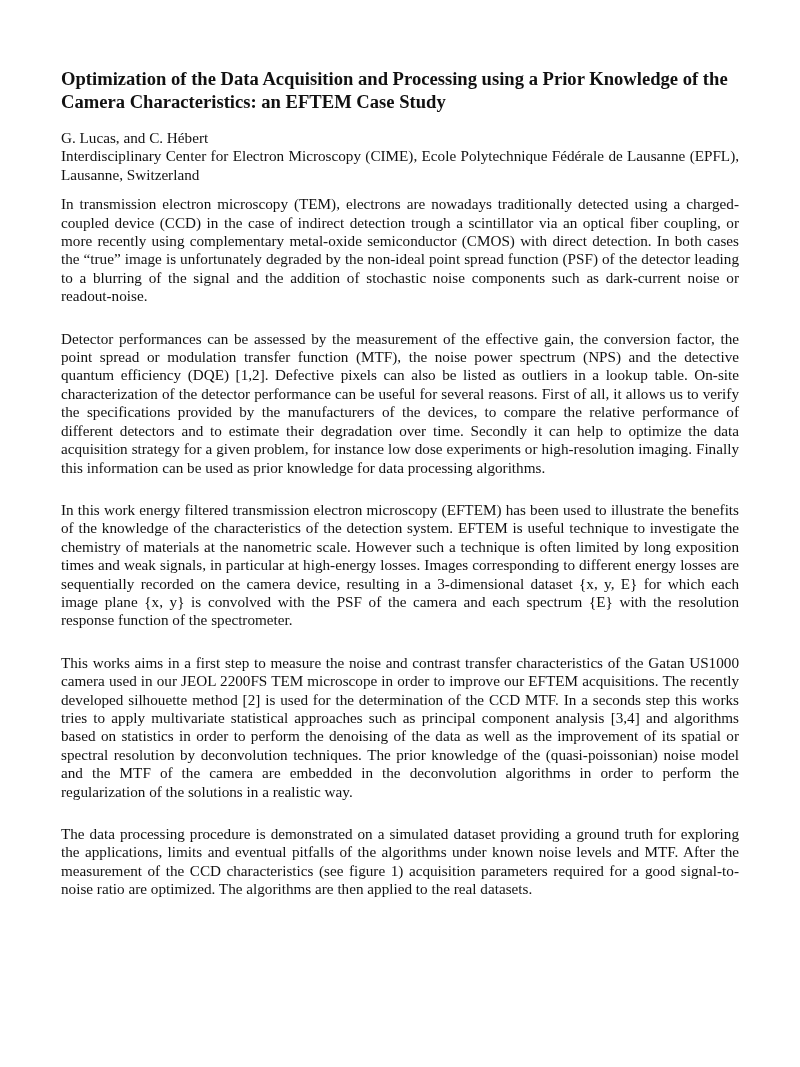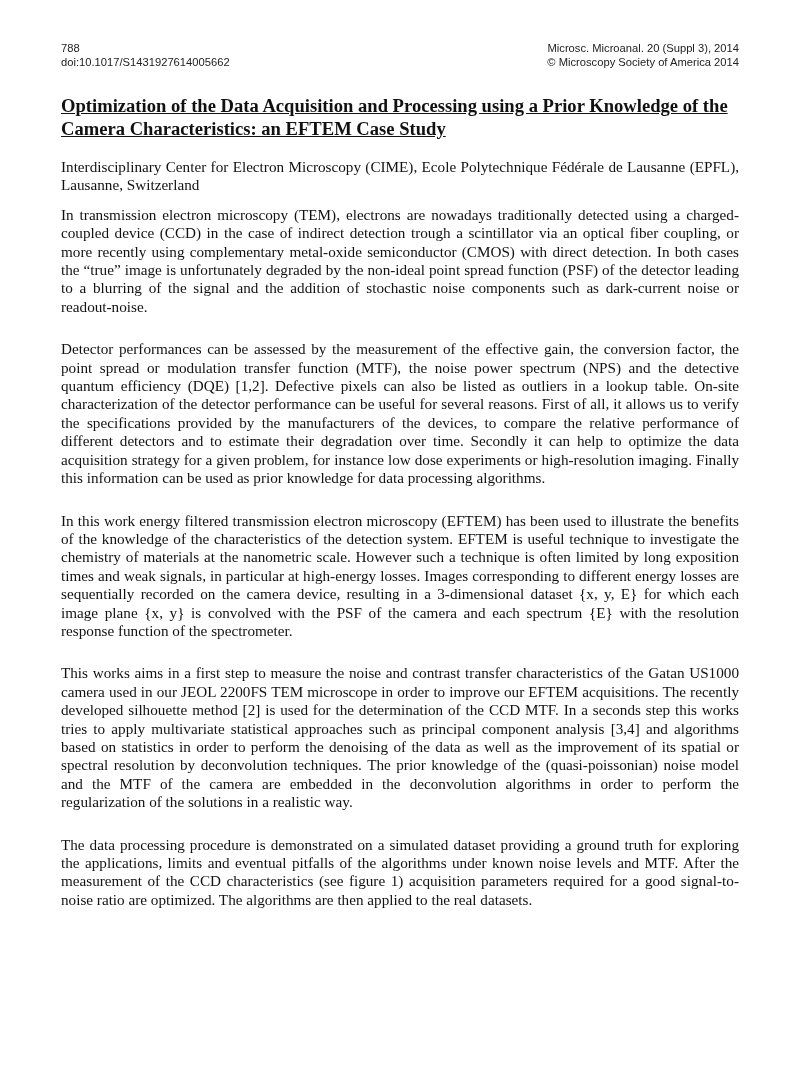--- a/index.html
+++ b/index.html
@@ -1,42 +1,33 @@
 <!DOCTYPE html>
 <html><head>
 <meta charset="utf-8">
 <style>
   html, body { margin: 0; padding: 0; background: #ffffff; }
   body { width: 800px; height: 1067px; position: relative; overflow: hidden; color: #111; }
   .page { position: absolute; left: 61px; top: 42px; width: 678px; }
   .header { display: flex; justify-content: space-between; font-family: "Liberation Sans", sans-serif; font-size: 11.2px; line-height: 13.5px; color: #222; }
   .header .left, .header .right { display: flex; flex-direction: column; }
   .header .right { text-align: right; }
-  .title { font-family: "Liberation Serif", serif; font-weight: bold; font-size: 18.6px; line-height: 23px; margin: 25px 0 0 0; color: #111; text-decoration: underline; }
+  .title { font-family: "Liberation Serif", serif; font-weight: bold; font-size: 18.6px; line-height: 23px; margin: 25px 0 0 0; color: #111; }
   .authors { font-family: "Liberation Serif", serif; font-size: 15.2px; line-height: 18.4px; margin-top: 16px; }
-  .affiliation { font-family: "Liberation Serif", serif; font-size: 15.2px; line-height: 18.4px; margin-top: 18px; text-align: justify; }
+  .affiliation { font-family: "Liberation Serif", serif; font-size: 15.2px; line-height: 18.4px; text-align: justify; }
   .para { font-family: "Liberation Serif", serif; font-size: 15.2px; line-height: 18.4px; text-align: justify; margin-top: 24px; }
   .para.first { margin-top: 11px; }
 </style>
 </head>
 <body>
 
 <div class="page">
-  <div class="header">
-    <div class="left">
-      <span>788</span>
-      <span>doi:10.1017/S1431927614005662</span>
-    </div>
-    <div class="right">
-      <span>Microsc. Microanal. 20 (Suppl 3), 2014</span>
-      <span>© Microscopy Society of America 2014</span>
-    </div>
-  </div>
 
   <h1 class="title">Optimization of the Data Acquisition and Processing using a Prior Knowledge of the Camera Characteristics: an EFTEM Case Study</h1>
+  <div class="authors">G. Lucas, and C. Hébert</div>
   <div class="affiliation">Interdisciplinary Center for Electron Microscopy (CIME), Ecole Polytechnique Fédérale de Lausanne (EPFL), Lausanne, Switzerland</div>
 
   <div class="body">
     <p class="para first">In transmission electron microscopy (TEM), electrons are nowadays traditionally detected using a charged-coupled device (CCD) in the case of indirect detection trough a scintillator via an optical fiber coupling, or more recently using complementary metal-oxide semiconductor (CMOS) with direct detection. In both cases the “true” image is unfortunately degraded by the non-ideal point spread function (PSF) of the detector leading to a blurring of the signal and the addition of stochastic noise components such as dark-current noise or readout-noise.</p>
     <p class="para">Detector performances can be assessed by the measurement of the effective gain, the conversion factor, the point spread or modulation transfer function (MTF), the noise power spectrum (NPS) and the detective quantum efficiency (DQE) [1,2]. Defective pixels can also be listed as outliers in a lookup table. On-site characterization of the detector performance can be useful for several reasons. First of all, it allows us to verify the specifications provided by the manufacturers of the devices, to compare the relative performance of different detectors and to estimate their degradation over time. Secondly it can help to optimize the data acquisition strategy for a given problem, for instance low dose experiments or high-resolution imaging. Finally this information can be used as prior knowledge for data processing algorithms.</p>
     <p class="para">In this work energy filtered transmission electron microscopy (EFTEM) has been used to illustrate the benefits of the knowledge of the characteristics of the detection system. EFTEM is useful technique to investigate the chemistry of materials at the nanometric scale. However such a technique is often limited by long exposition times and weak signals, in particular at high-energy losses. Images corresponding to different energy losses are sequentially recorded on the camera device, resulting in a 3-dimensional dataset {x, y, E} for which each image plane {x, y} is convolved with the PSF of the camera and each spectrum {E} with the resolution response function of the spectrometer.</p>
     <p class="para">This works aims in a first step to measure the noise and contrast transfer characteristics of the Gatan US1000 camera used in our JEOL 2200FS TEM microscope in order to improve our EFTEM acquisitions. The recently developed silhouette method [2] is used for the determination of the CCD MTF. In a seconds step this works tries to apply multivariate statistical approaches such as principal component analysis [3,4] and algorithms based on statistics in order to perform the denoising of the data as well as the improvement of its spatial or spectral resolution by deconvolution techniques. The prior knowledge of the (quasi-poissonian) noise model and the MTF of the camera are embedded in the deconvolution algorithms in order to perform the regularization of the solutions in a realistic way.</p>
     <p class="para">The data processing procedure is demonstrated on a simulated dataset providing a ground truth for exploring the applications, limits and eventual pitfalls of the algorithms under known noise levels and MTF. After the measurement of the CCD characteristics (see figure 1) acquisition parameters required for a good signal-to-noise ratio are optimized. The algorithms are then applied to the real datasets.</p>
   </div>
 </div>

